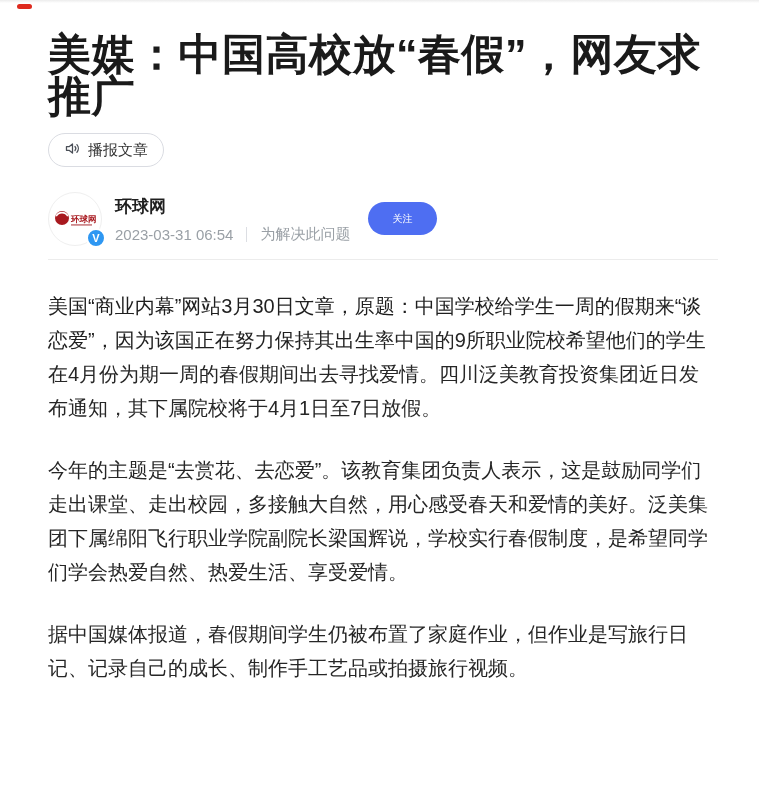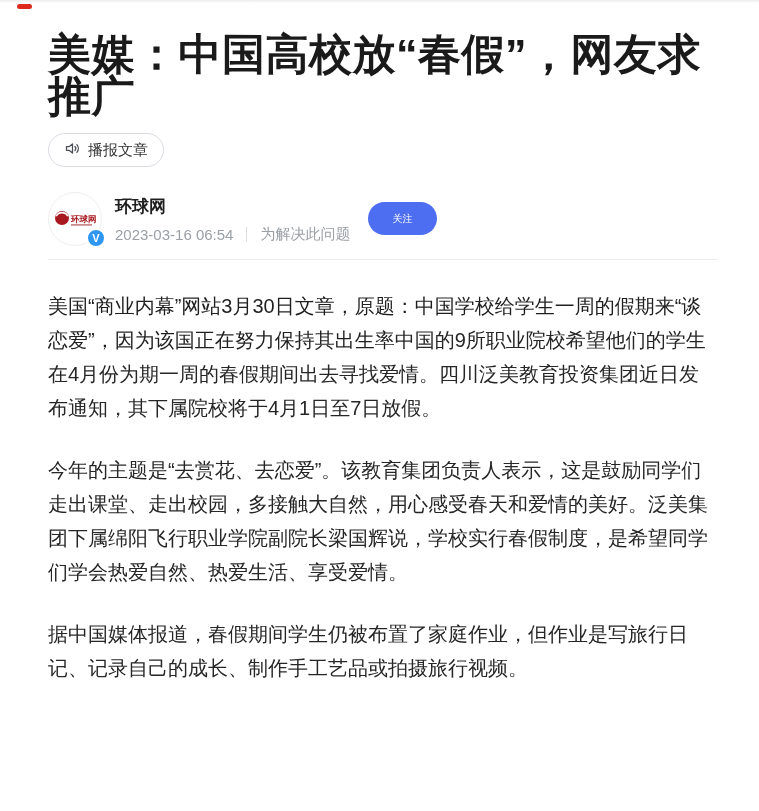--- a/index.html
+++ b/index.html
@@ -152,21 +152,21 @@
             <text x="17" y="13.5" font-size="8.5" font-weight="bold" fill="#a8191f">环球网</text>
             <rect x="17" y="16" width="21" height="1.8" fill="#cf8a8d"></rect>
           </svg>
         </span>
         <span class="v-badge">V</span>
       </div>
 
       <div class="author-info">
         <div class="author-name">环球网</div>
         <div class="author-meta">
-          <span>2023-03-16 06:54</span>
+          <span>2023-03-31 06:54</span>
           <span class="meta-sep"></span>
           <span>为解决此问题</span>
         </div>
       </div>
 
       <button class="follow-btn">关注</button>
     </div>
 
     <div class="divider"></div>
 

